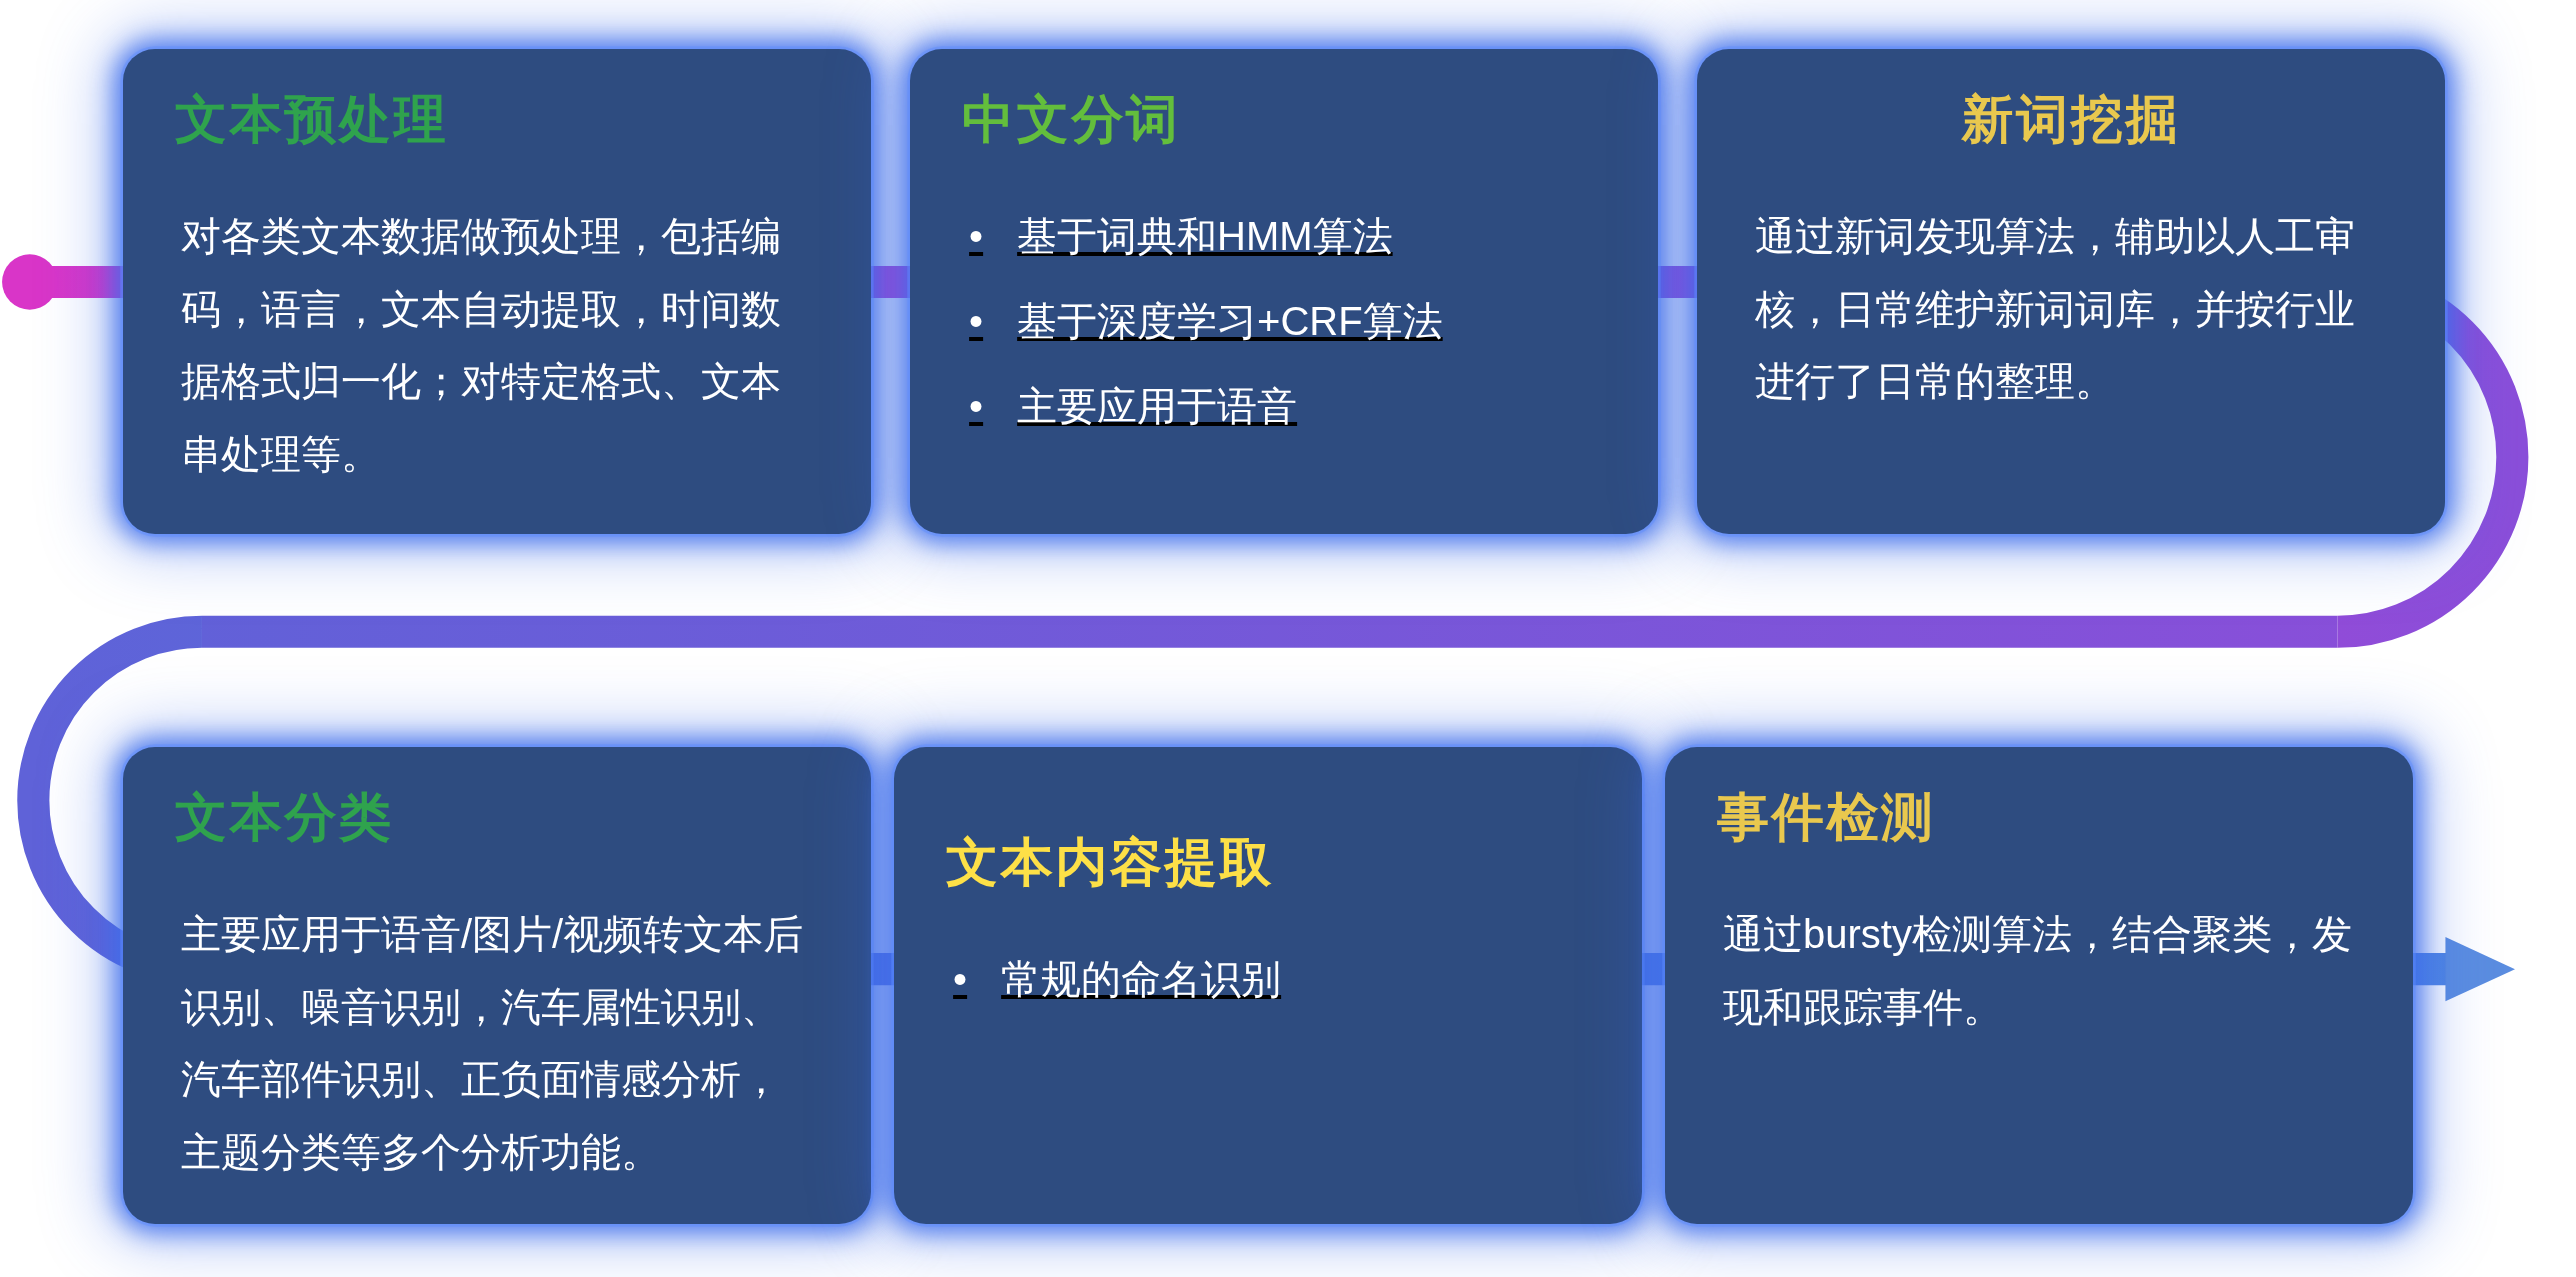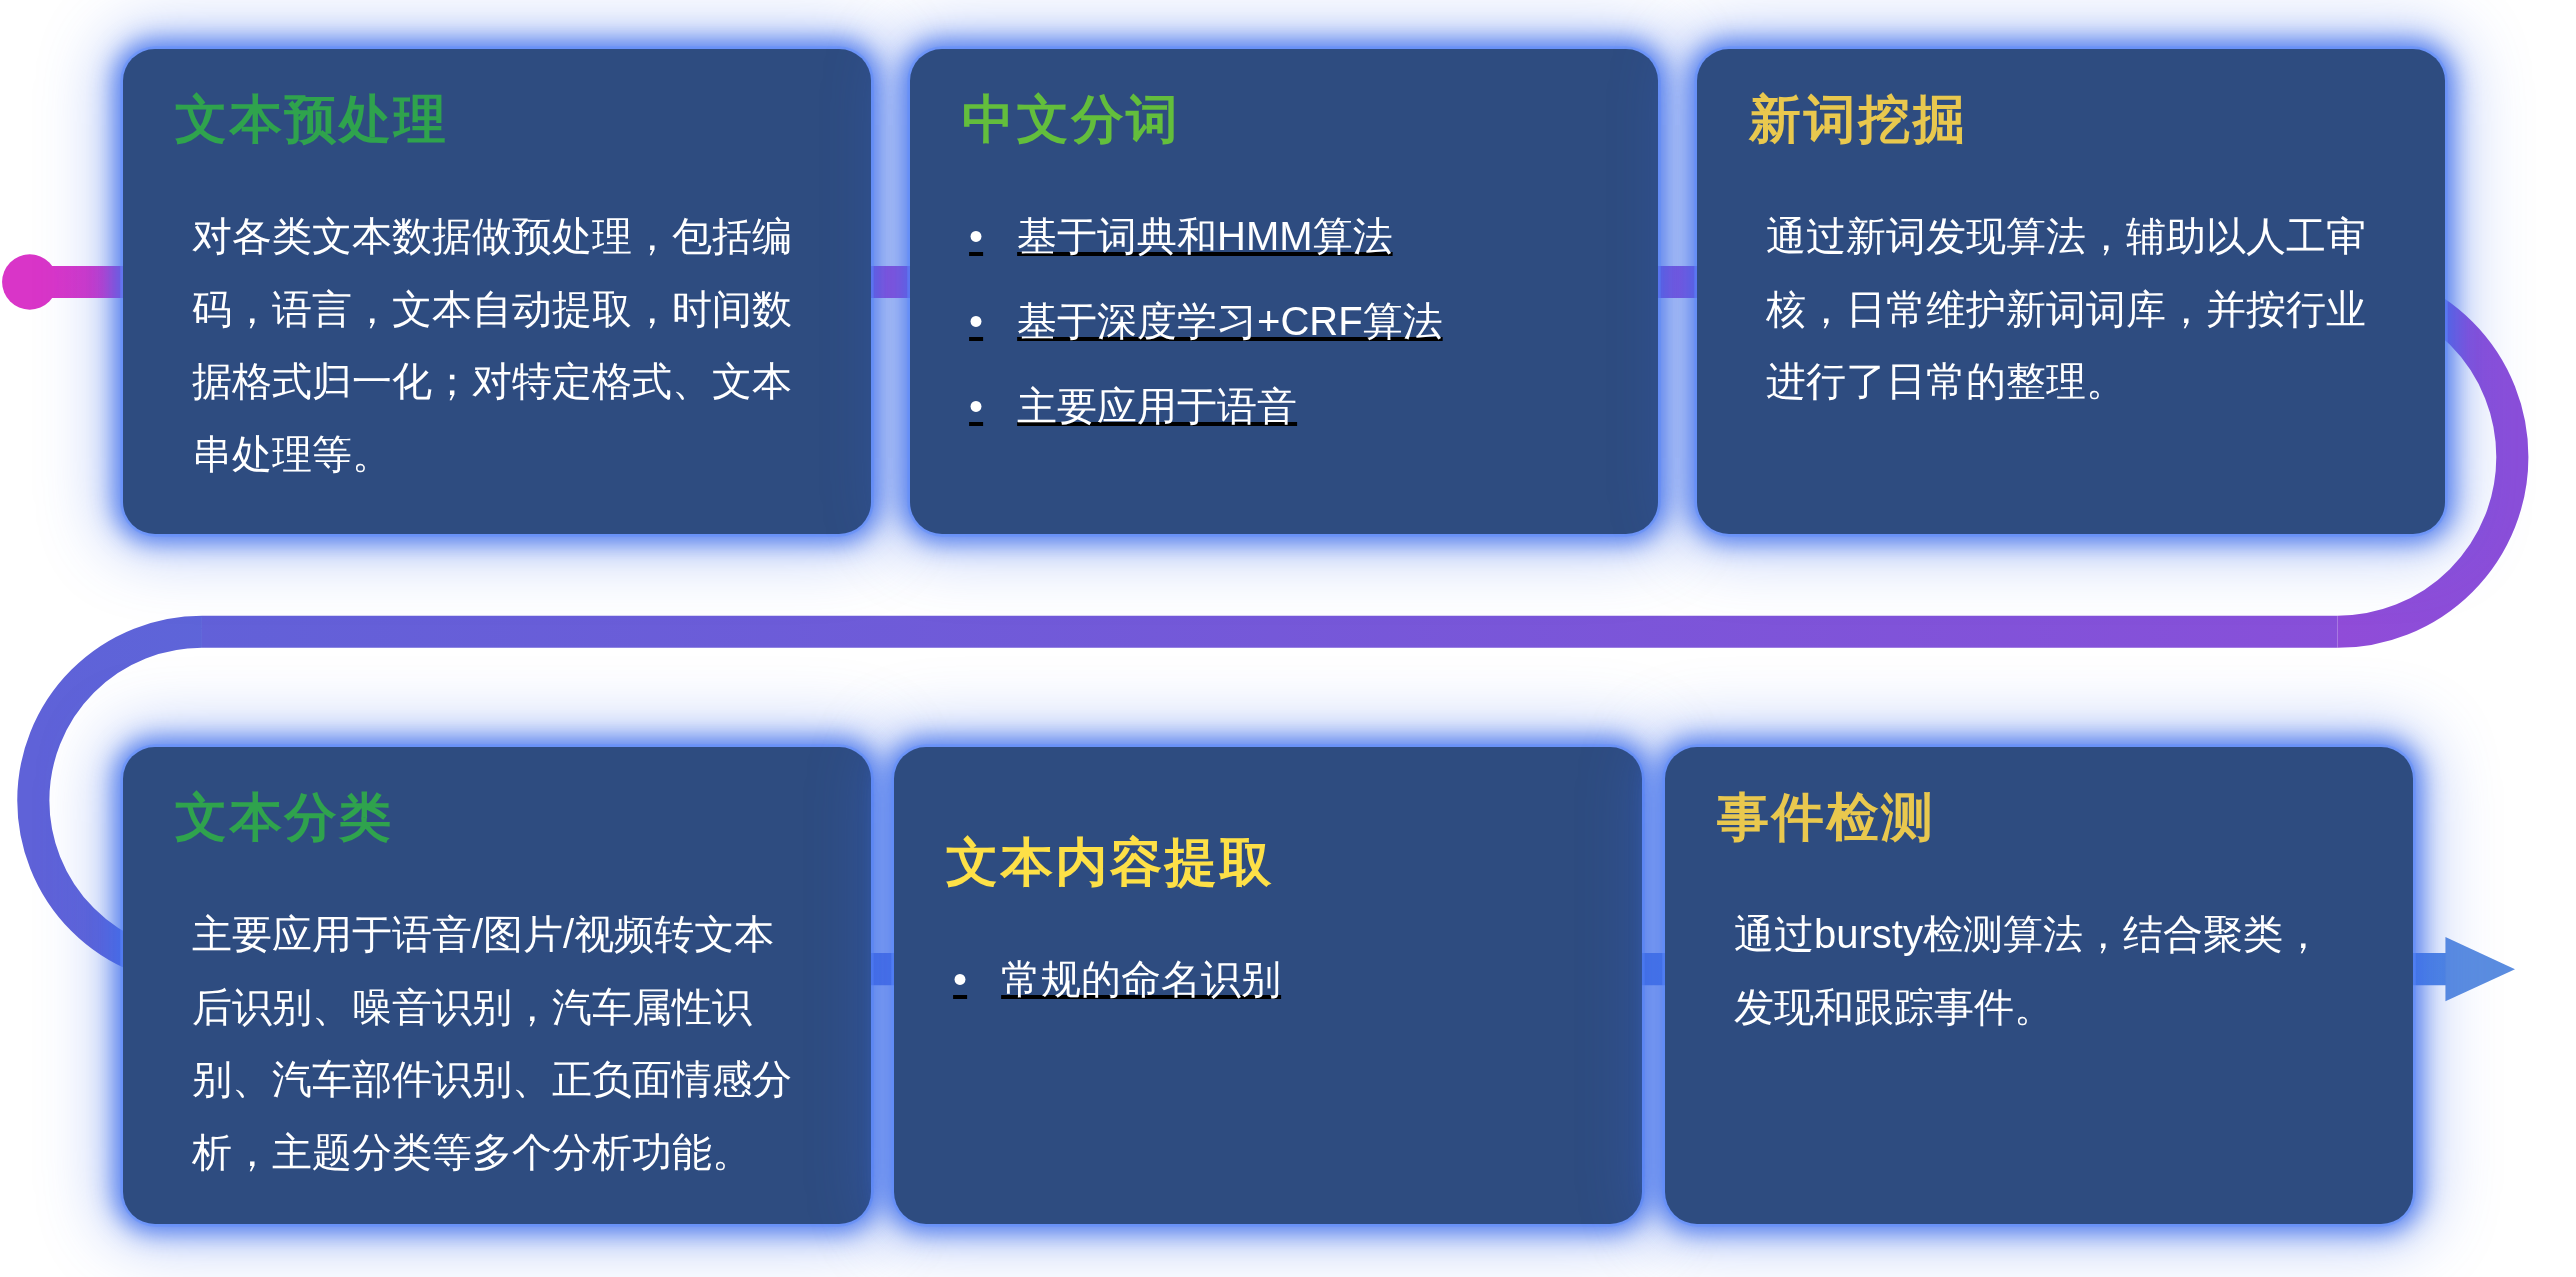--- a/index.html
+++ b/index.html
@@ -50,21 +50,21 @@
 
   .card-title {
     margin: 0 0 50px 0;
     font-size: 52px;
     font-weight: bold;
     letter-spacing: 2.7px;
     line-height: 1.15;
   }
 
   .card-body {
-    margin: 17px;
+    margin: 6px;
     font-size: 40px;
     line-height: 1.82;
     color: var(--text, #ffffff);
   }
 
   .card-bullets {
     margin: 0;
     padding: 0 0 0 7.1px;
     list-style: none;
     text-decoration: underline;
@@ -121,21 +121,21 @@
   <section class="card">
     <h2 class="card-title" style="color: rgb(99, 190, 60);">中文分词</h2>
     <ul class="card-bullets">
       <li class="bullet-item">基于词典和HMM算法</li>
       <li class="bullet-item">基于深度学习+CRF算法</li>
       <li class="bullet-item">主要应用于语音</li>
     </ul>
   </section>
 
   <section class="card">
-    <h2 class="card-title" style="color: rgb(233, 200, 78);">新词挖掘</h2>
+    <h2 class="card-title" style="color: rgb(233, 200, 78); text-align: center;">新词挖掘</h2>
     <p class="card-body">通过新词发现算法，辅助以人工审核，日常维护新词词库，并按行业进行了日常的整理。</p>
   </section>
 
 </div>
 
 <div class="row row-2">
 
   <section class="card">
     <h2 class="card-title" style="color: rgb(47, 163, 77);">文本分类</h2>
     <p class="card-body">主要应用于语音/图片/视频转文本后识别、噪音识别，汽车属性识别、汽车部件识别、正负面情感分析，主题分类等多个分析功能。</p>

